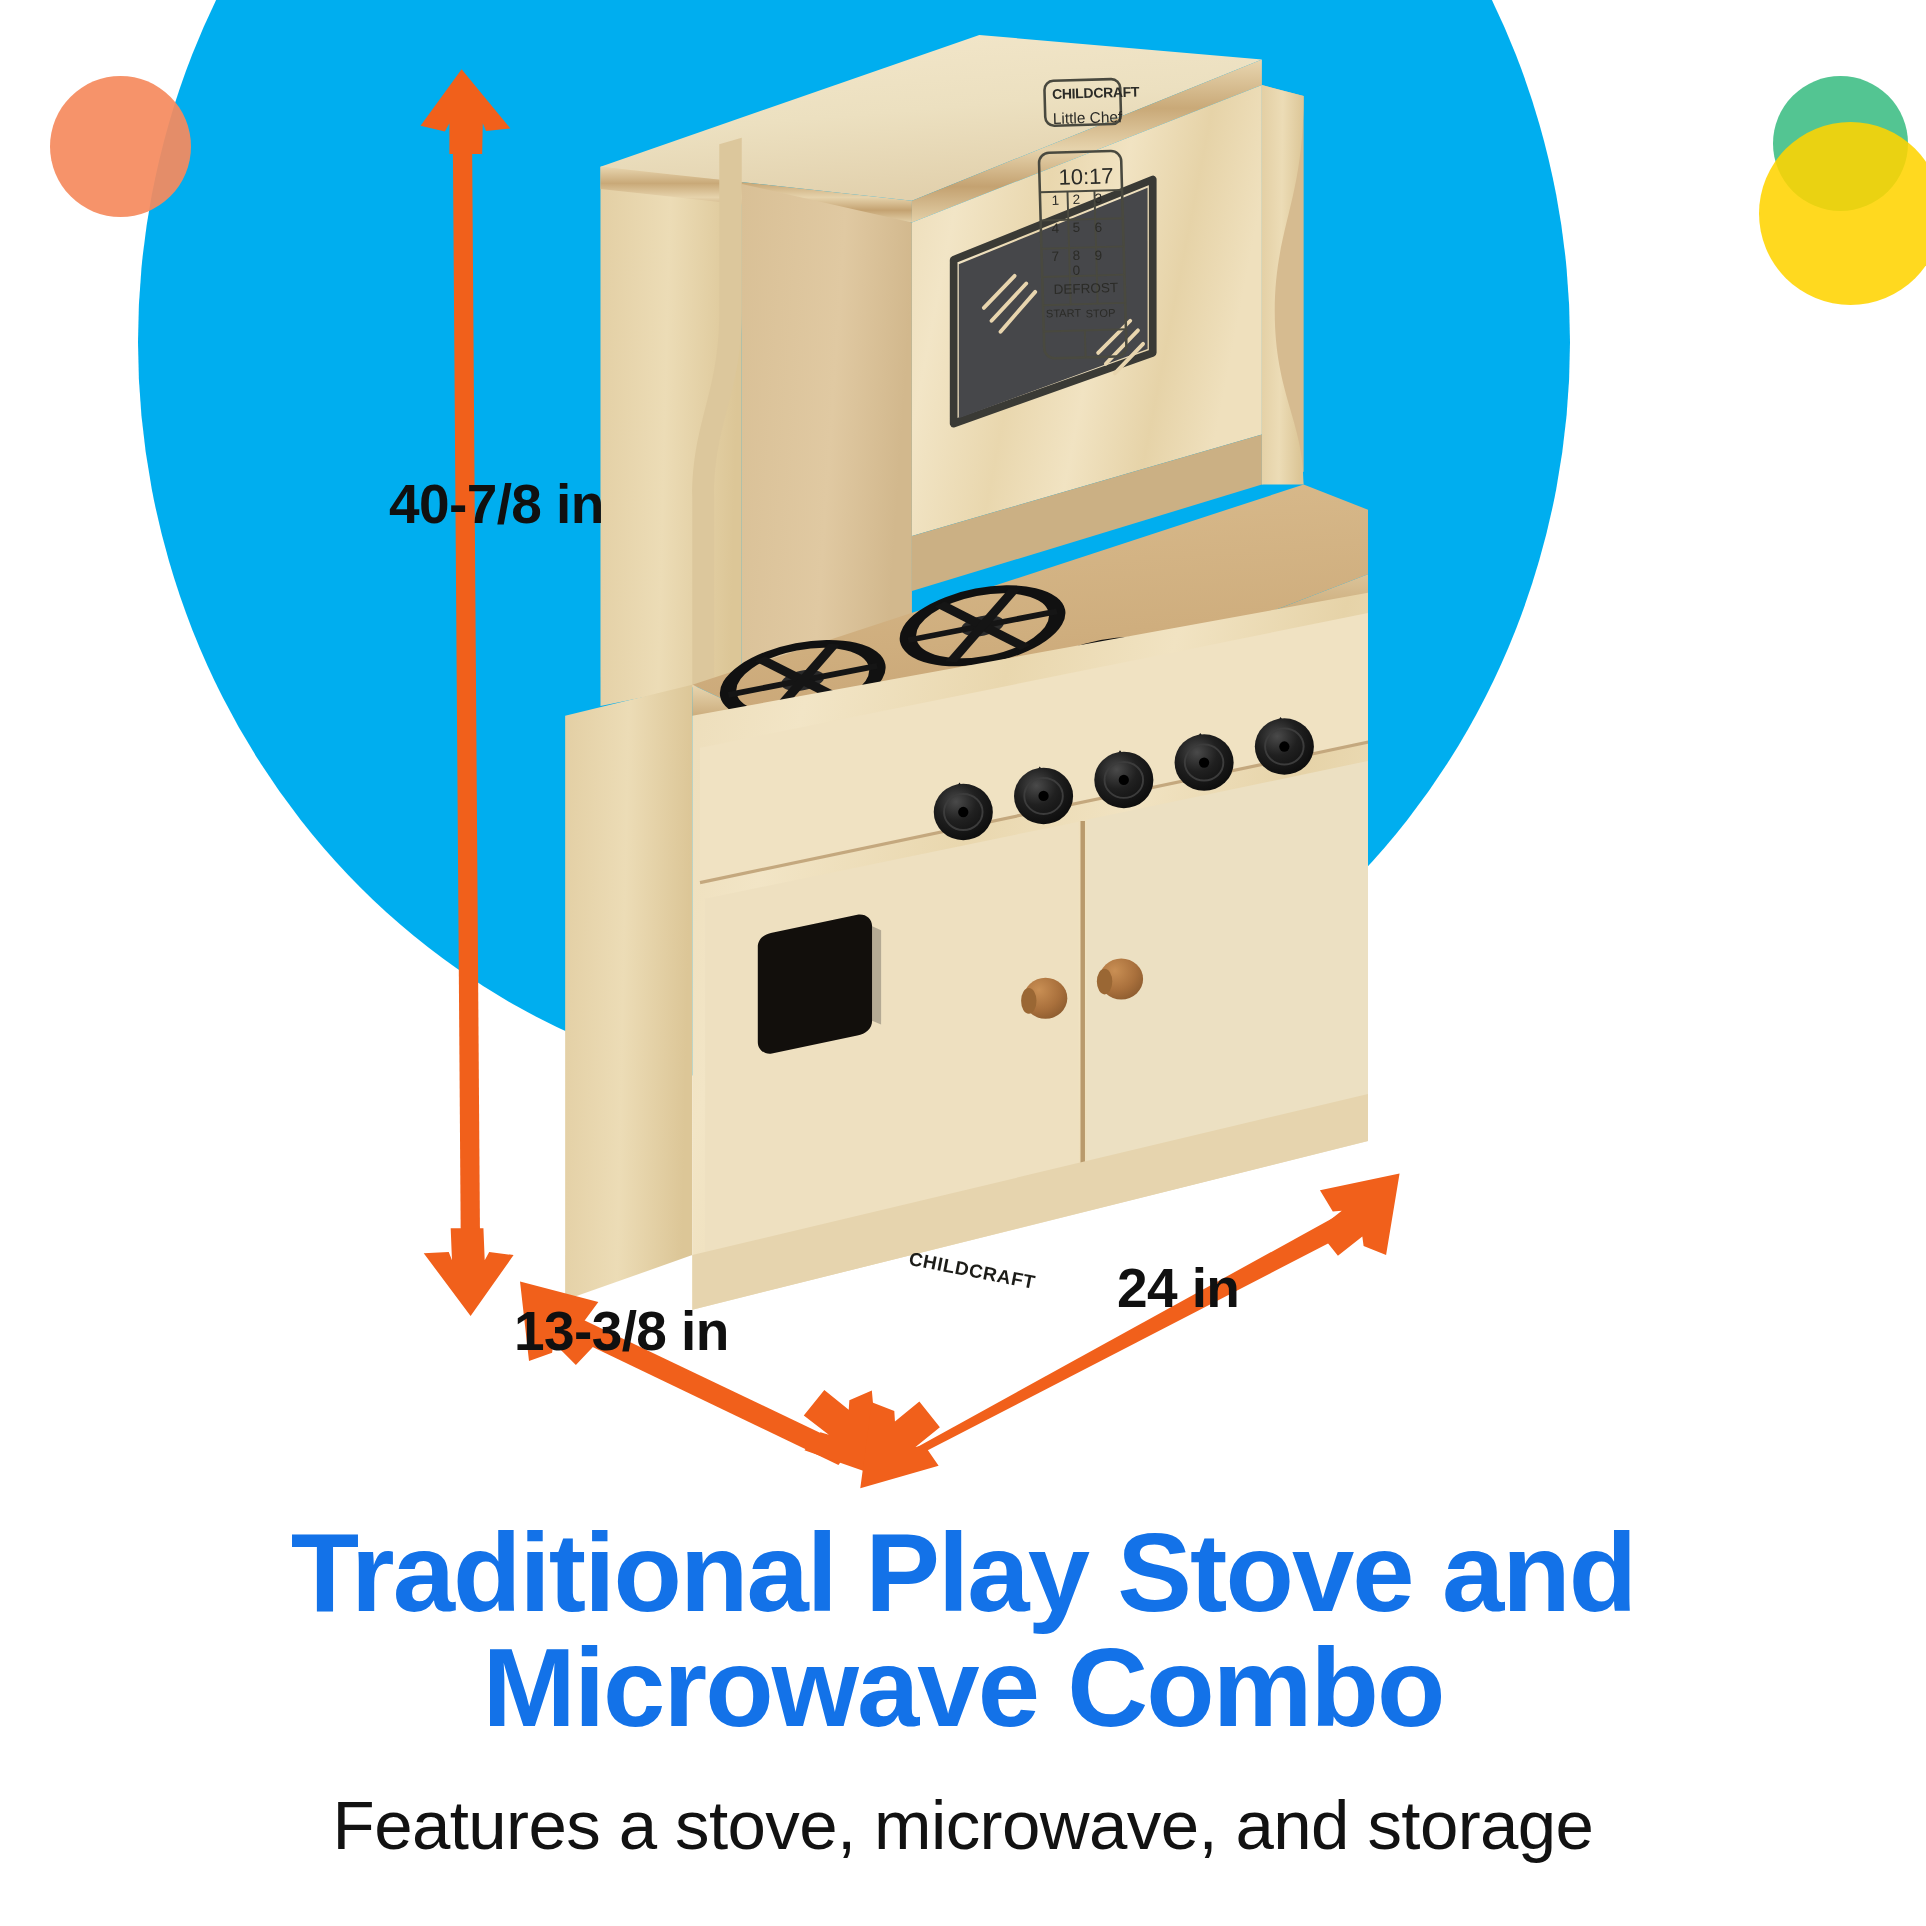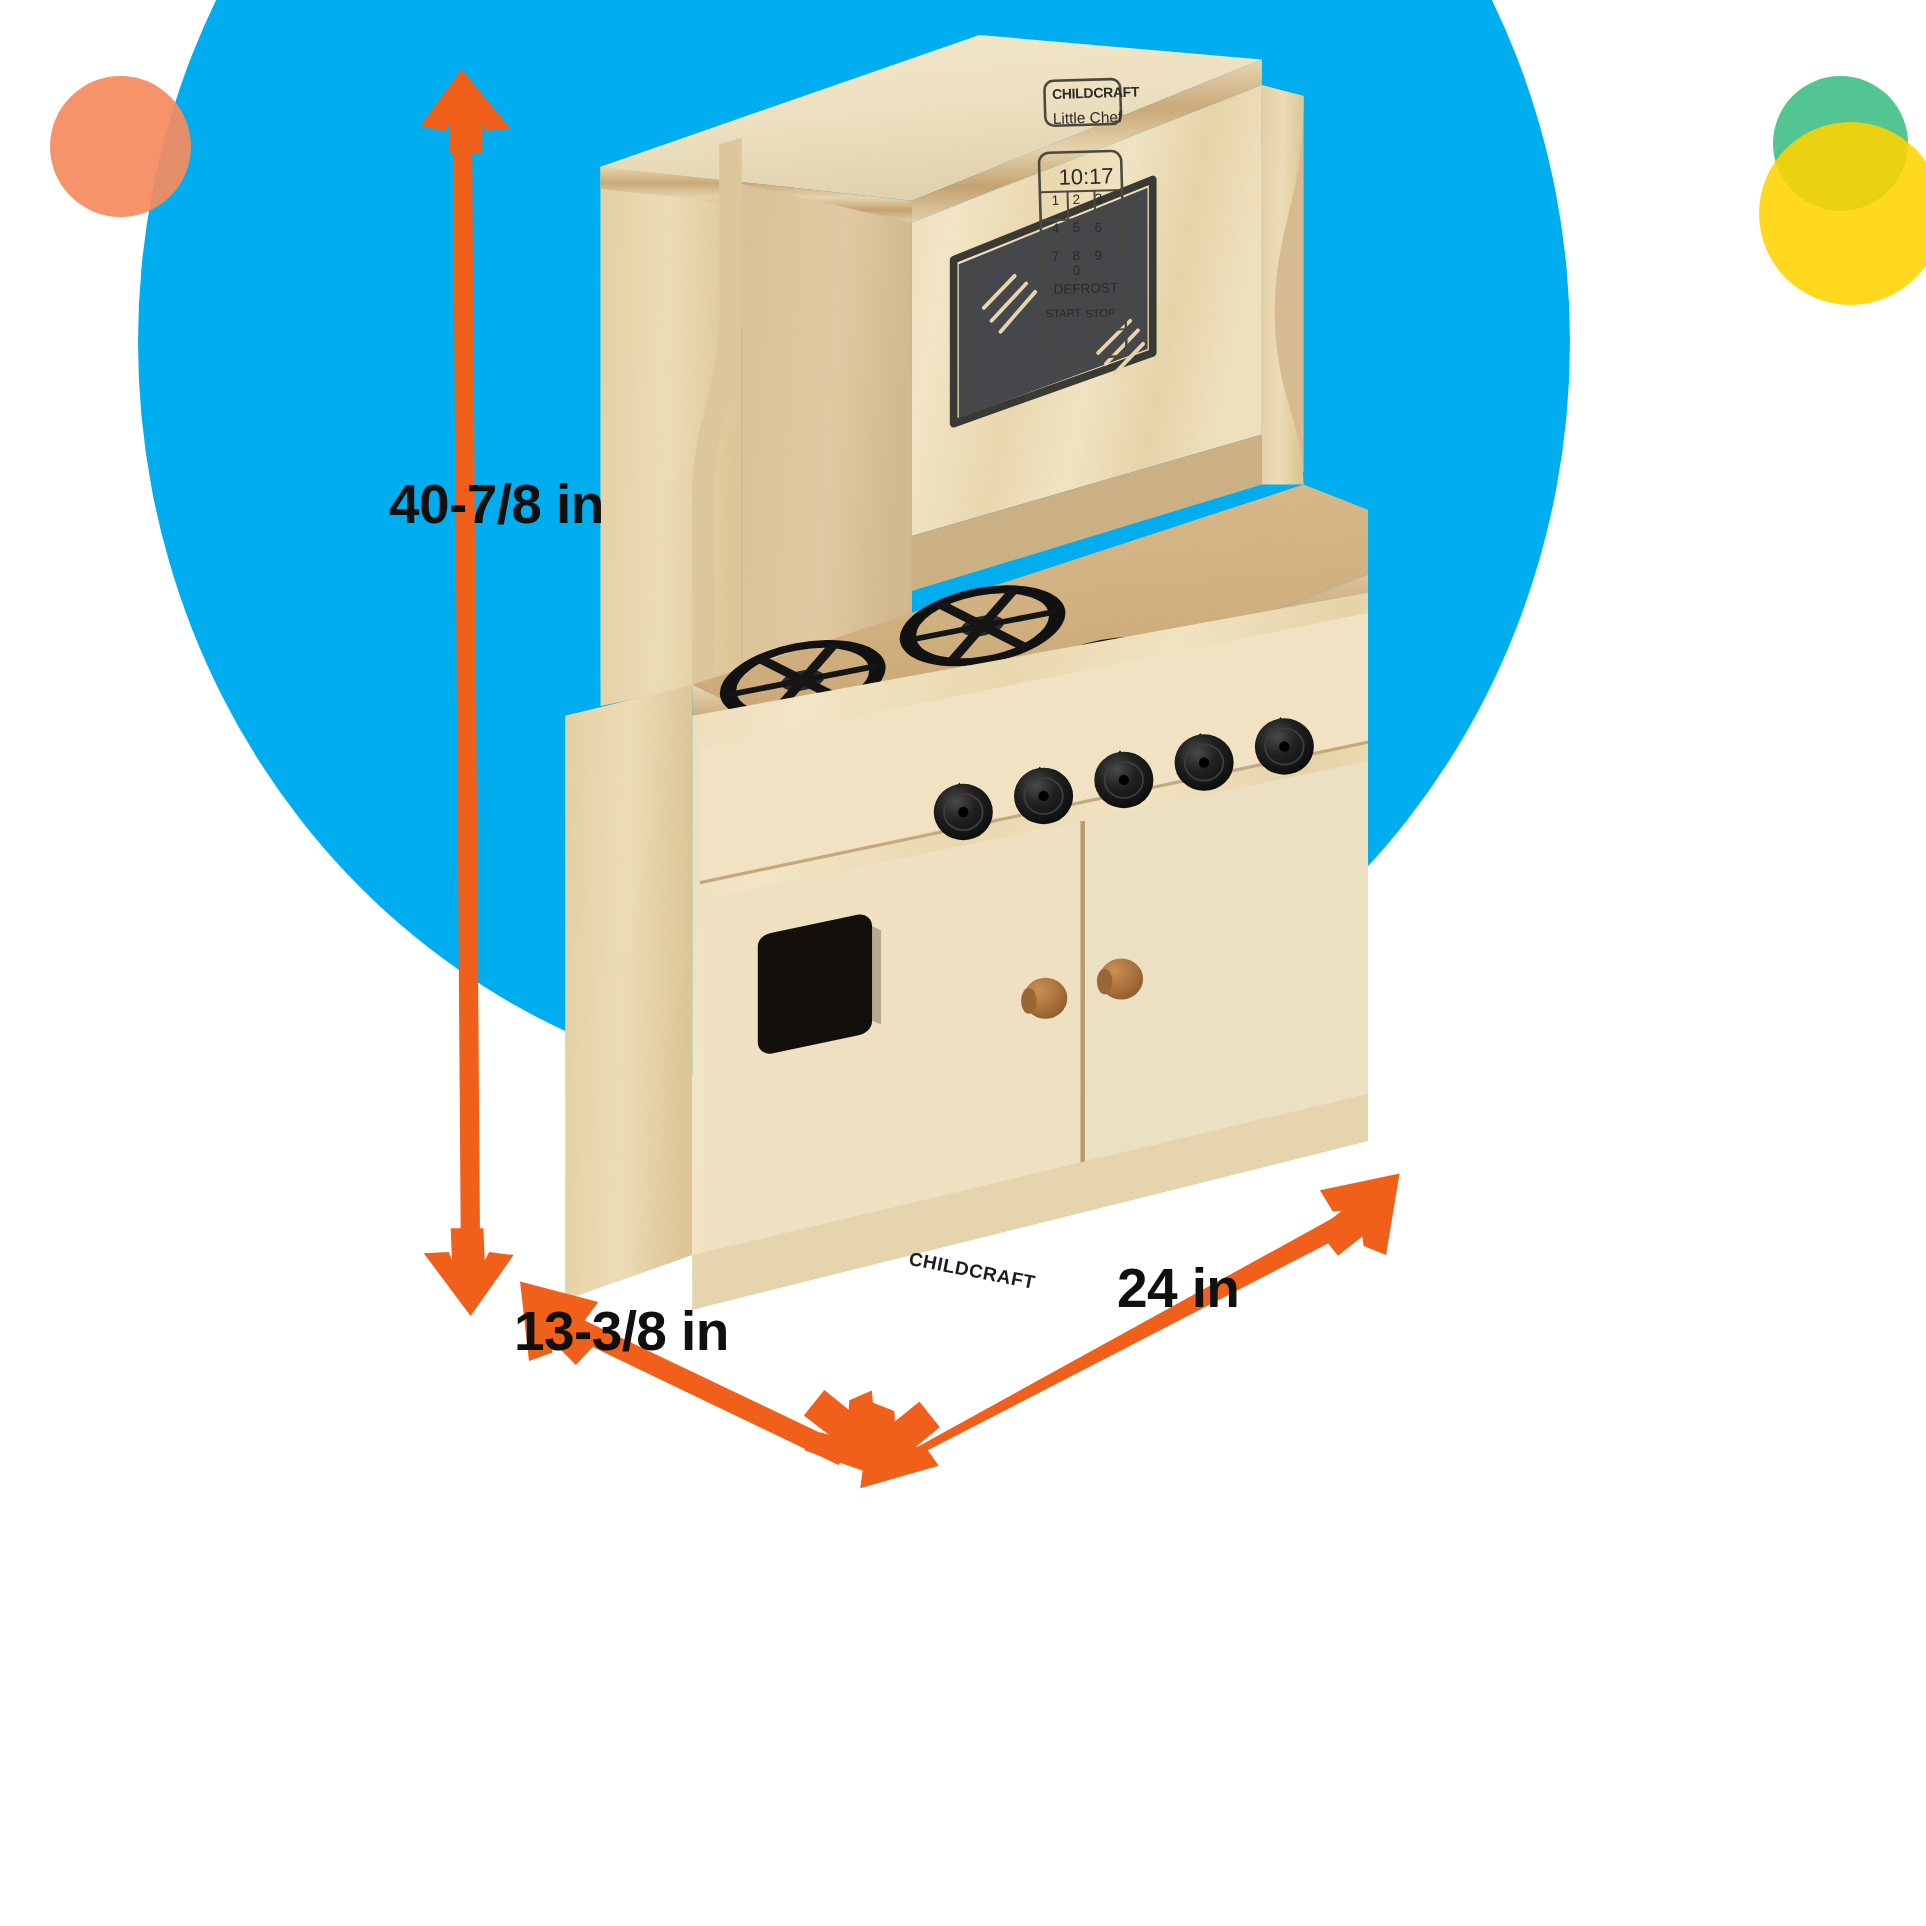--- a/index.html
+++ b/index.html
@@ -337,15 +337,22 @@
       <path d="M1393,2286 L1414,2262 L2120,1873 L2138,1901 Z"></path>
       <path d="M2180,1828 L2056,1854 L2076,1887 L2090,1886 L2052,1916 L2084,1956 L2122,1926 L2124,1941 L2159,1955 Z"></path>
       <path d="M1340,2318 L1462,2283 L1440,2251 L1426,2254 L1464,2223 L1432,2183 L1394,2214 L1393,2198 L1358,2184 Z"></path>
     </g>
   </svg>
 
   <div class="dim-label" id="dim-height">40-7/8 in</div>
   <div class="dim-label" id="dim-depth">13-3/8 in</div>
   <div class="dim-label" id="dim-width">24 in</div>
 
+  <div id="caption">
+    <div id="title">
+      <div>Traditional Play Stove and</div>
+      <div>Microwave Combo</div>
+    </div>
+    <div id="subtitle">Features a stove, microwave, and storage</div>
+  </div>
 
 </div>
 
 
 </body></html>

